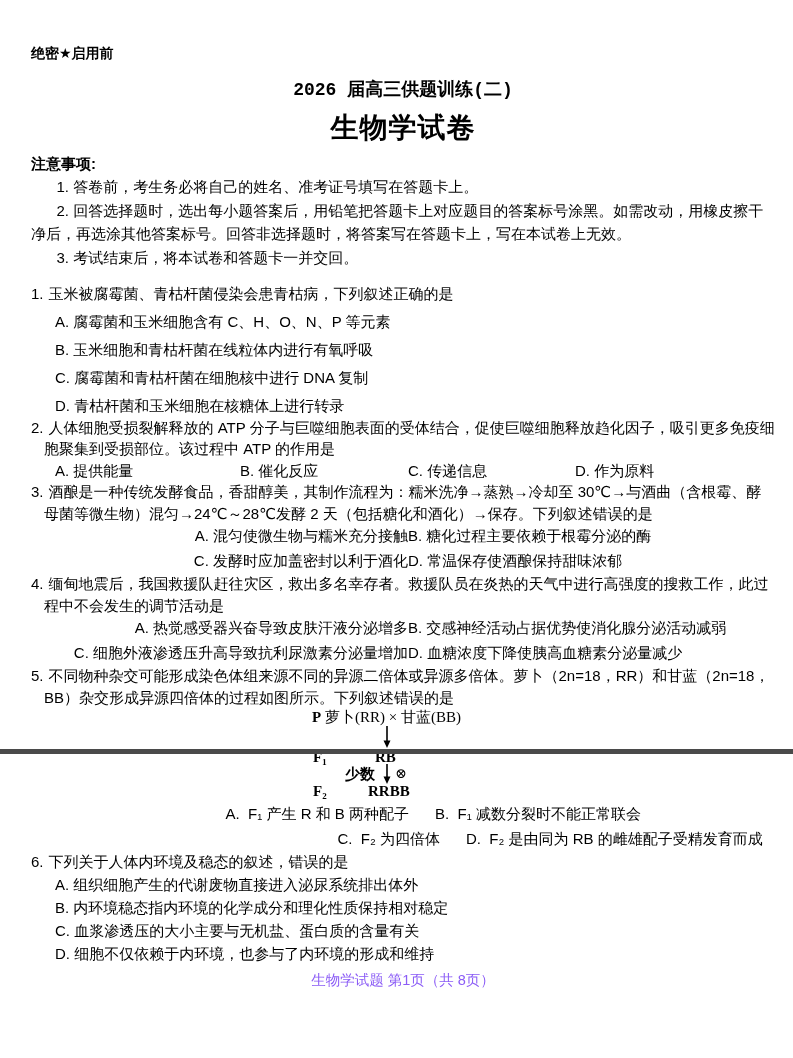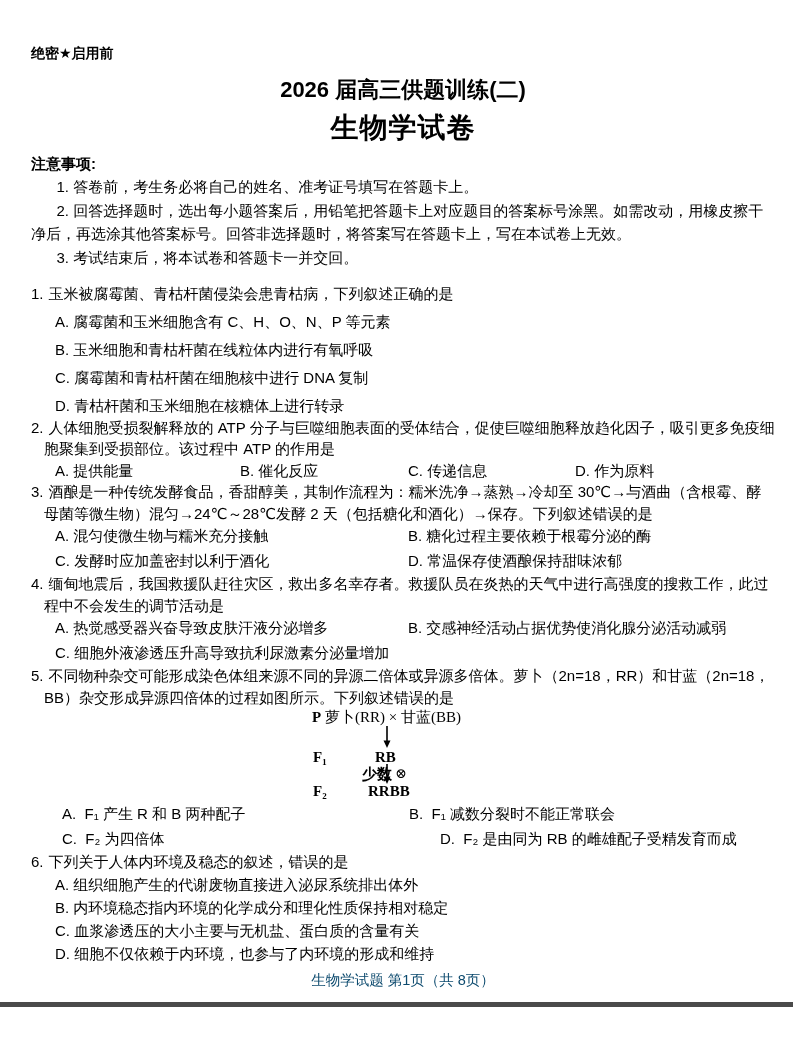--- a/index.html
+++ b/index.html
@@ -1,63 +1,63 @@
 <!DOCTYPE html>
 <html><head>
 <meta charset="utf-8">
 <style>
   html,body{margin:0;padding:0;background:#ffffff;}
   body{width:793px;height:1058px;position:relative;overflow:hidden;
        font-family:"Liberation Sans","DejaVu Sans",sans-serif;color:#000;}
-  .page{box-sizing:border-box;width:793px;height:1007px;padding:44px 18px 0 31px;position:relative;}
+  .page{box-sizing:border-box;width:793px;height:754px;padding:44px 18px 0 31px;position:relative;}
   p{margin:0;}
 
   .secret{font-size:14px;font-weight:700;line-height:18px;}
-  .title1{margin:14px 0 0;text-align:center;font-size:22px;font-weight:700;line-height:28px;}
+  .title1{margin:14px 0 0;text-align:center;font-size:18px;font-weight:700;line-height:28px;font-family:Liberation Mono, monospace;}
   .title2{margin:6px 0 0;text-align:center;font-size:28px;font-weight:700;line-height:36px;
           font-family:"Liberation Serif","DejaVu Serif",serif;letter-spacing:1px;}
 
   .notice-head{margin-top:7px;font-size:15px;font-weight:700;line-height:22px;}
   .notice-item{font-size:15px;line-height:23.5px;text-indent:1.7em;}
 
   .section-head{margin-top:15px;font-size:15px;font-weight:700;line-height:21px;white-space:nowrap;}
 
   .q{font-size:15px;}
   .q1{margin-top:14px;}
   .stem{line-height:21.5px;padding-left:13px;text-indent:-13px;}
   .qnum{margin-right:5px;}
   .opt{line-height:21.5px;padding-left:24px;white-space:pre-wrap;}
   .q1 .opt,.q6 .opt{margin-top:6.5px;line-height:21.5px;}
   .q6 .opt{margin-top:0;line-height:23.3px;}
   .opt-row{display:flex;padding-left:24px;line-height:24.5px;}
-  .opt-row .c1{flex:0 0 353px;white-space:pre-wrap;}
+  .opt-row .c1{flex:0 0 353px;white-space:pre-wrap;text-align:right;}
   .opt-row .c2{white-space:pre-wrap;}
   .opt-row4{display:flex;padding-left:24px;line-height:21.5px;}
   .opt-row4 .c1{flex:0 0 185px;}
   .opt-row4 .c2{flex:0 0 168px;}
   .opt-row4 .c3{flex:0 0 167px;}
-  .q5 .opt-row{padding-left:31px;line-height:24.5px;}
+  .q5 .opt-row{padding-left:31px;line-height:24.5px;gap:26px;}
   .q5 .row1 .c1{flex:0 0 347px;}
   .q5 .row2 .c1{flex:0 0 378px;}
 
   .diagram{position:relative;height:90px;width:250px;margin:1px 0 3px 281px;
            font-family:"Liberation Serif","DejaVu Serif",serif;font-size:15px;}
   .diagram .abs{position:absolute;line-height:16px;}
   .dg-bold{font-weight:700;}
   .dg-p{left:0;top:0;}
   .dg-a1{left:69px;top:17px;}
   .dg-f1l{left:1px;top:40px;}
   .dg-f1v{left:63px;top:40px;}
-  .dg-few{left:50px;top:57px;font-weight:700;}
+  .dg-few{left:33px;top:57px;font-weight:700;}
   .dg-a2{left:69px;top:55px;}
   .dg-self{left:83px;top:57px;font-size:14px;}
   .dg-f2l{left:1px;top:74px;}
   .dg-f2v{left:56px;top:74px;}
 
-  .footer{margin-top:4px;text-align:center;font-size:14.5px;line-height:20px;color:#0c4a6e;}
+  .footer{margin-top:4px;text-align:center;font-size:14.5px;line-height:20px;color:#8b5cf6;}
   .edge-bar{position:absolute;left:0;bottom:0;width:793px;height:5px;background:#4a4a4a;}
 </style>
 </head>
 <body>
 
 <div class="page">
 
   <div class="secret">绝密★启用前</div>
   <div class="title1">2026 届高三供题训练(二)</div>
   <div class="title2">生物学试卷</div>
@@ -101,20 +101,21 @@
   </div>
 
   <div class="q q4">
     <p class="stem"><span class="qnum">4.</span><span>缅甸地震后，我国救援队赶往灾区，救出多名幸存者。救援队员在炎热的天气中进行高强度的搜救工作，此过程中不会发生的调节活动是</span></p>
     <div class="opt-row">
       <span class="c1">A. 热觉感受器兴奋导致皮肤汗液分泌增多</span>
       <span class="c2">B. 交感神经活动占据优势使消化腺分泌活动减弱</span>
     </div>
     <div class="opt-row">
       <span class="c1">C. 细胞外液渗透压升高导致抗利尿激素分泌量增加</span>
+      <span class="c2">D. 血糖浓度下降使胰高血糖素分泌量减少</span>
     </div>
   </div>
 
   <div class="q q5">
     <p class="stem"><span class="qnum">5.</span><span>不同物种杂交可能形成染色体组来源不同的异源二倍体或异源多倍体。萝卜（2n=18，RR）和甘蓝（2n=18，BB）杂交形成异源四倍体的过程如图所示。下列叙述错误的是</span></p>
 
     <div class="diagram">
       <div class="abs dg-p"><span class="dg-bold">P</span> <span>萝卜(RR) × 甘蓝(BB)</span></div>
       <svg class="abs dg-a1" width="12" height="22" viewBox="0 0 12 22">
         <line x1="6" y1="0" x2="6" y2="16" stroke="#000" stroke-width="1.6"></line>

